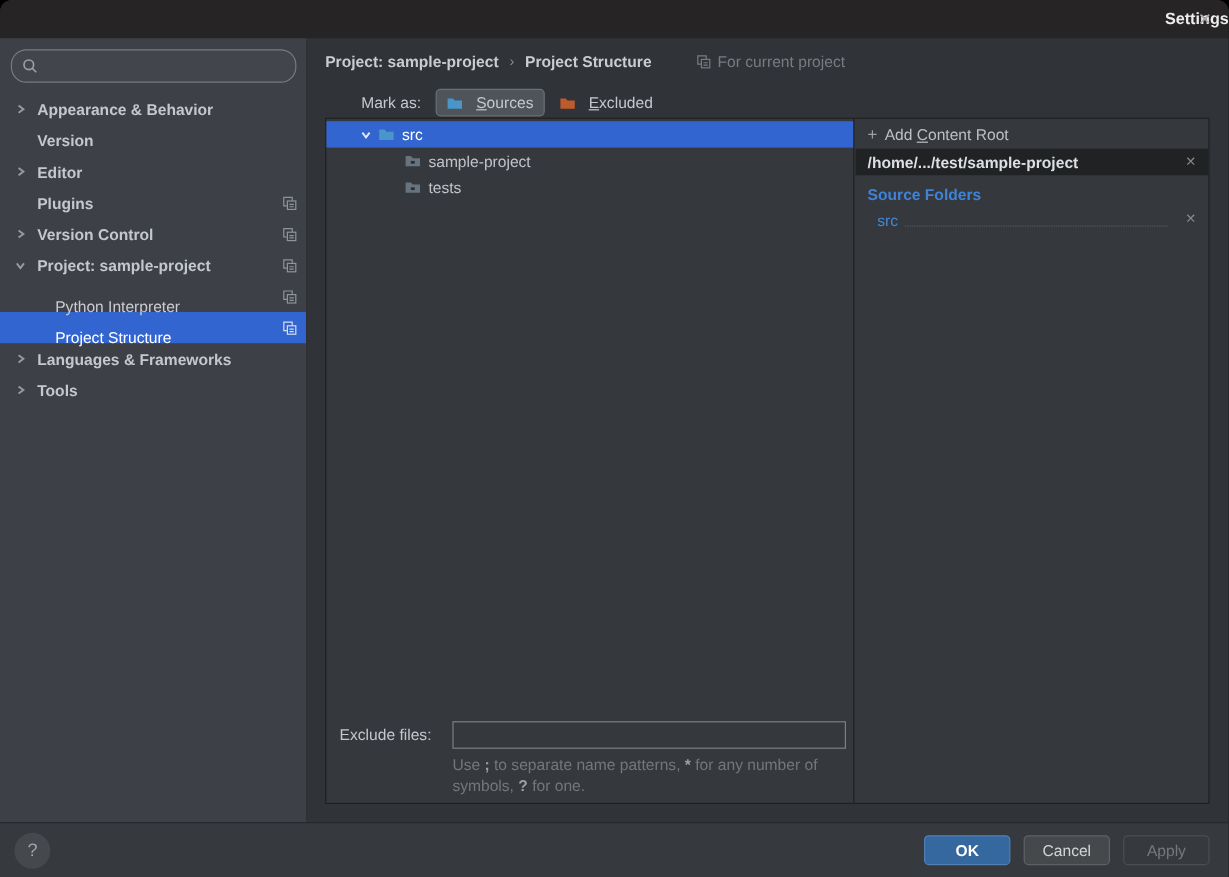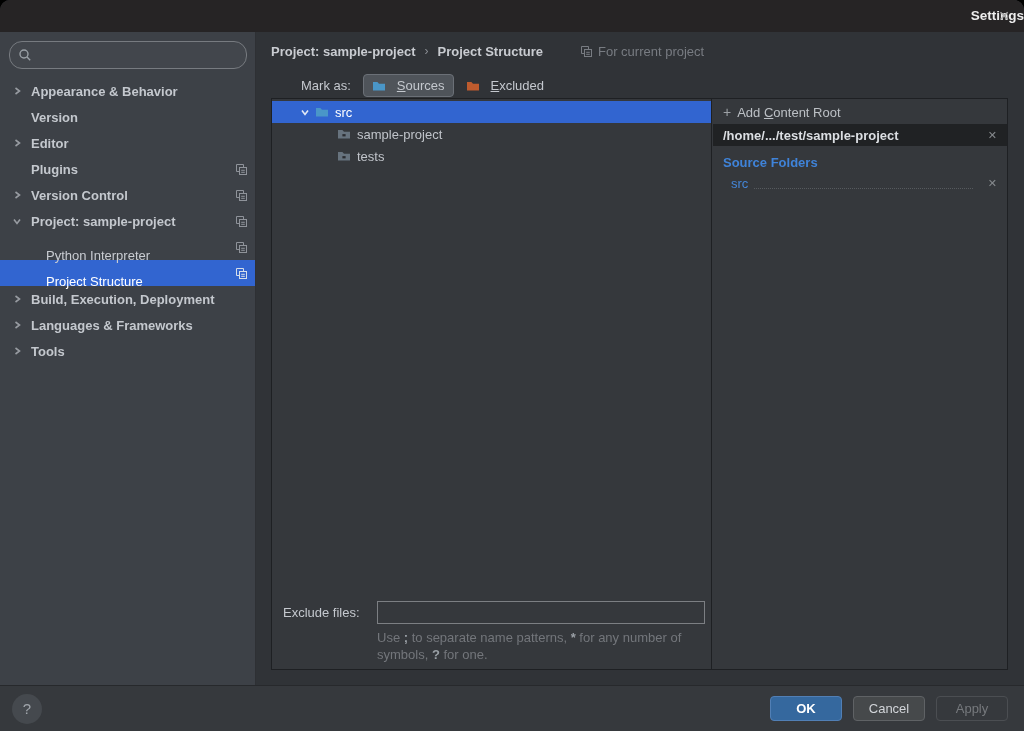--- a/index.html
+++ b/index.html
@@ -219,28 +219,20 @@
       <div class="side-item selected">
         <span class="chev-slot"></span>
         <span class="side-label child">Project Structure</span>
         <span class="badge">
           <svg width="13" height="13" viewBox="0 0 13 13">
               <use href="#i-badge"></use>
             </svg>
           </span>
       </div>
 
-      <div class="side-item">
-        <span class="chev-slot">
-          <svg width="10" height="10" viewBox="0 0 10 10">
-              <use href="#i-chev-right"></use>
-            </svg>
-          </span>
-        <span class="side-label">Build, Execution, Deployment</span>
-      </div>
 
       <div class="side-item">
         <span class="chev-slot">
           <svg width="10" height="10" viewBox="0 0 10 10">
               <use href="#i-chev-right"></use>
             </svg>
           </span>
         <span class="side-label">Languages &amp; Frameworks</span>
       </div>
 

